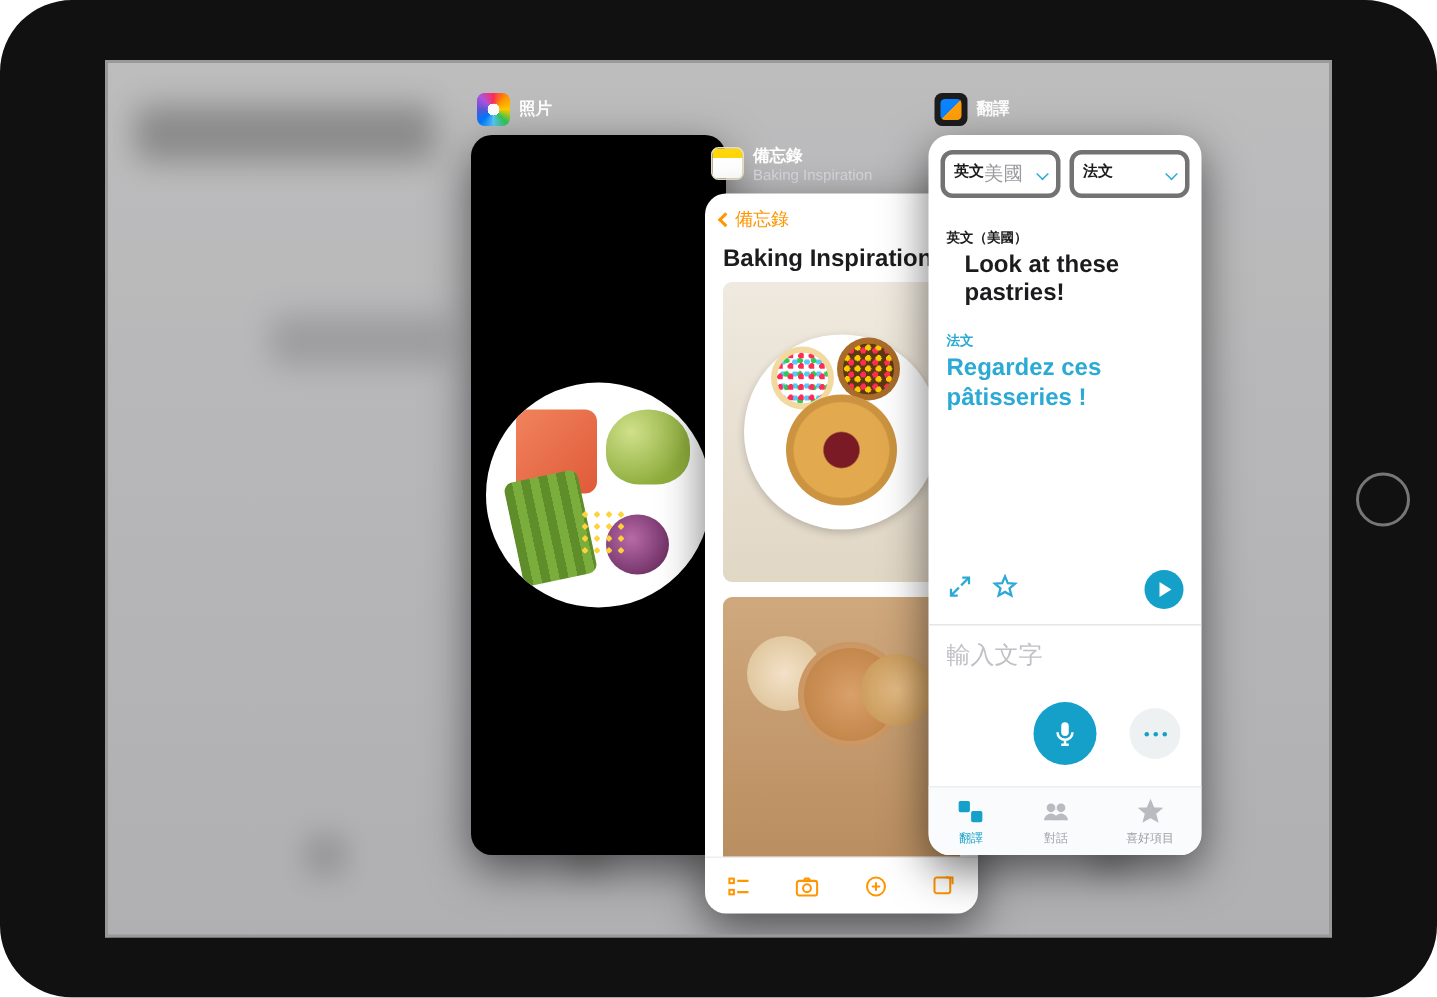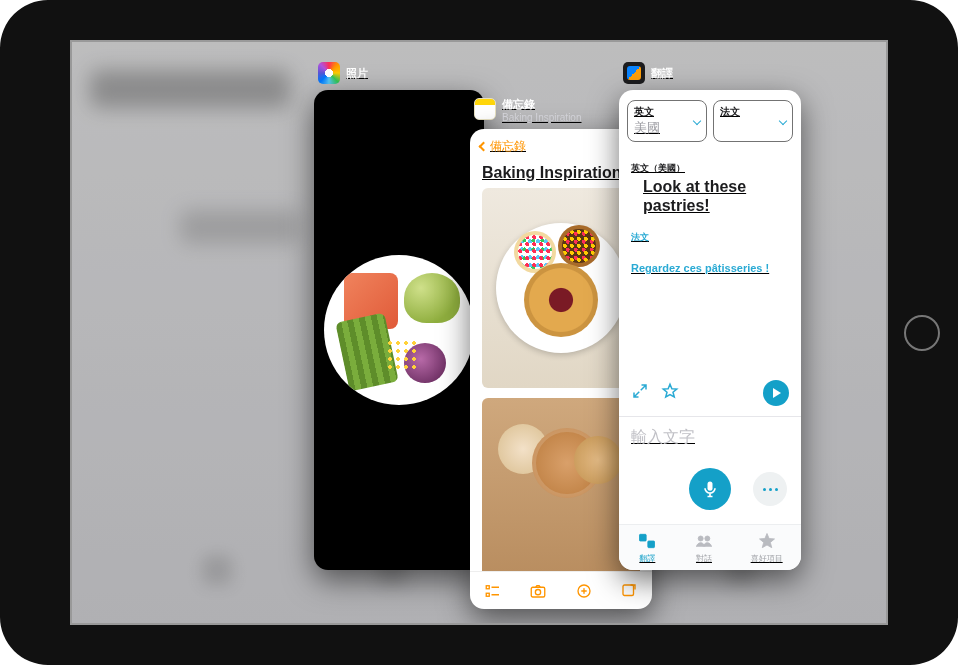--- a/index.html
+++ b/index.html
@@ -54,21 +54,20 @@
   .bg-bottom-dots span { width: 30px; height: 30px; background: #555; border-radius: 6px; filter: blur(8px); opacity: .2; }
 
   .overlay-dim { position: absolute; inset: 0; background: rgba(0,0,0,.25); }
 
   
   .cards {
     position: absolute; inset: 0;
   }
   .card-group {
     position: absolute;
-    text-decoration: underline;
   }
   .card-label {
     display: flex; align-items: center; gap: 6px;
     margin-bottom: 6px; padding-left: 4px;
   }
   .card-label .app-icon {
     width: 22px; height: 22px; border-radius: 5px; display: inline-block; flex: none;
   }
   .card-label .name { font-size: 11px; font-weight: 600; color: #fff; line-height: 1.1; }
   .card-label .sub { font-size: 10px; color: #d8d8de; display: block; font-weight: 400; }
@@ -150,33 +149,33 @@
   .concha.c{ width:48px; height:48px; right:8px; top:28px; background: radial-gradient(circle,#e4bb85,#c2924f);}
 
   .notes-toolbar { height: 38px; display:flex; justify-content: space-around; align-items:center; border-top:1px solid #eee; }
   .notes-tool { width: 20px; height:20px; color:#ff9500; display:flex; align-items:center; justify-content:center; }
   .notes-tool svg { width:18px; height:18px; stroke: #ff9500; fill:none; stroke-width:1.8; }
 
   
   #card-translate .card { display:flex; flex-direction:column; }
   .trans-langs { display:flex; gap:6px; padding: 10px 8px 6px; }
   .lang-pill {
-    flex:1; border:1px solid #737373; border-radius:8px; padding:4px 6px;
-    display:flex; flex-direction:column; position:relative; cursor:pointer;
+    flex:1; border:3px solid #737373; border-radius:8px; padding:4px 6px;
+    display:flex; flex-direction:row; position:relative; cursor:pointer;
   }
   .lang-pill .lang-name { font-size:10px; font-weight:600; color:#1c1c1e; }
   .lang-pill .lang-region { font-size:13px; color:#9a9aa0; }
   .lang-pill .chev { position:absolute; right:6px; top:50%; transform:translateY(-50%) rotate(45deg);
     width:6px; height:6px; border-right:1.5px solid #2aaad4; border-bottom:1.5px solid #2aaad4; }
 
   .trans-content { padding: 8px 12px; flex:1; }
   .trans-source-lang { font-size:9px; font-weight:600; color:#1c1c1e; margin-top:6px;}
   .trans-source { font-size:16px; font-weight:700; color:#1c1c1e; line-height:1.2; margin-top:2px;margin-left:12px;}
   .trans-target-lang { font-size:9px; font-weight:600; color:#2aaad4; margin-top:16px; }
-  .trans-target { font-size:11px; font-weight:700; color:#2aaad4; line-height:1.2; margin-top:18px; }
+  .trans-target { font-size:16px; font-weight:700; color:#2aaad4; line-height:1.2; margin-top:2px; }
 
   .trans-actions { display:flex; align-items:center; justify-content: space-between; padding: 6px 12px 10px; }
   .ta-left { display:flex; gap:12px; }
   .svgicon { width:18px; height:18px; stroke:#2aaad4; fill:none; stroke-width:2; }
   .play-circle { width:26px; height:26px; border-radius:50%; background:#14a0c8; display:flex; align-items:center; justify-content:center; }
   .play-circle::after { content:""; width:0; height:0; border-left:8px solid #fff; border-top:5px solid transparent; border-bottom:5px solid transparent; margin-left:2px; }
 
   .trans-sep { height:1px; background:#e6e6ea; margin: 0; }
   .trans-input { padding: 10px 12px 2px; }
   .trans-placeholder { font-size:16px; color:#c0c0c6; }

